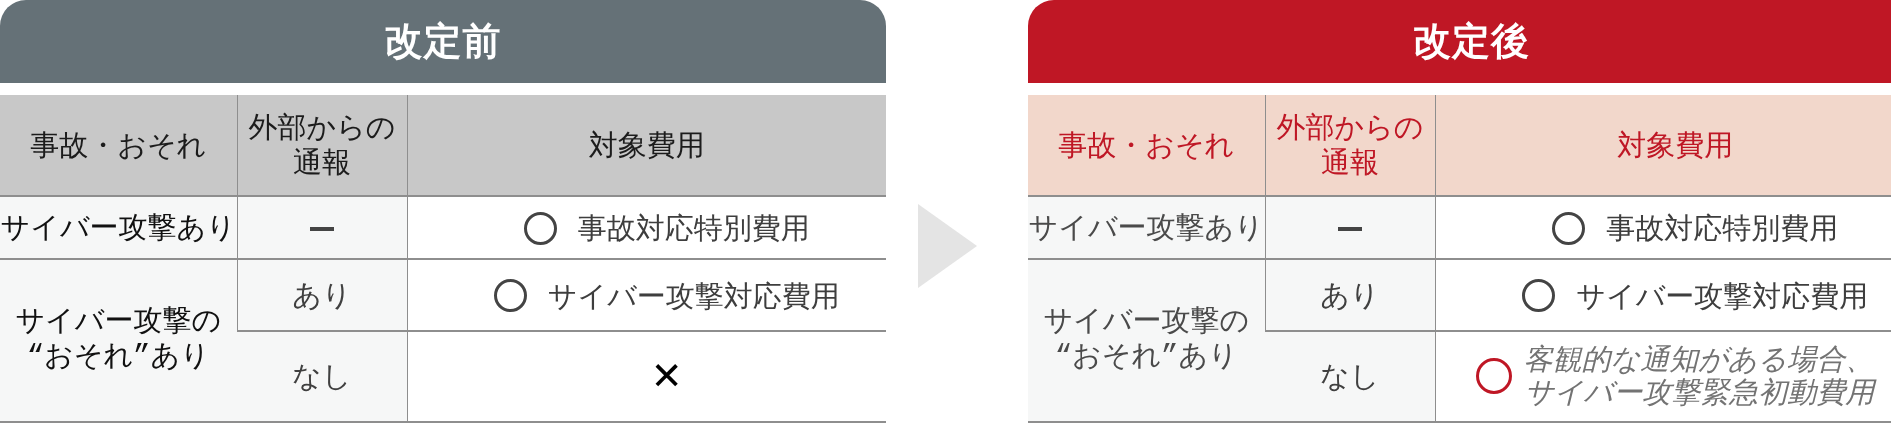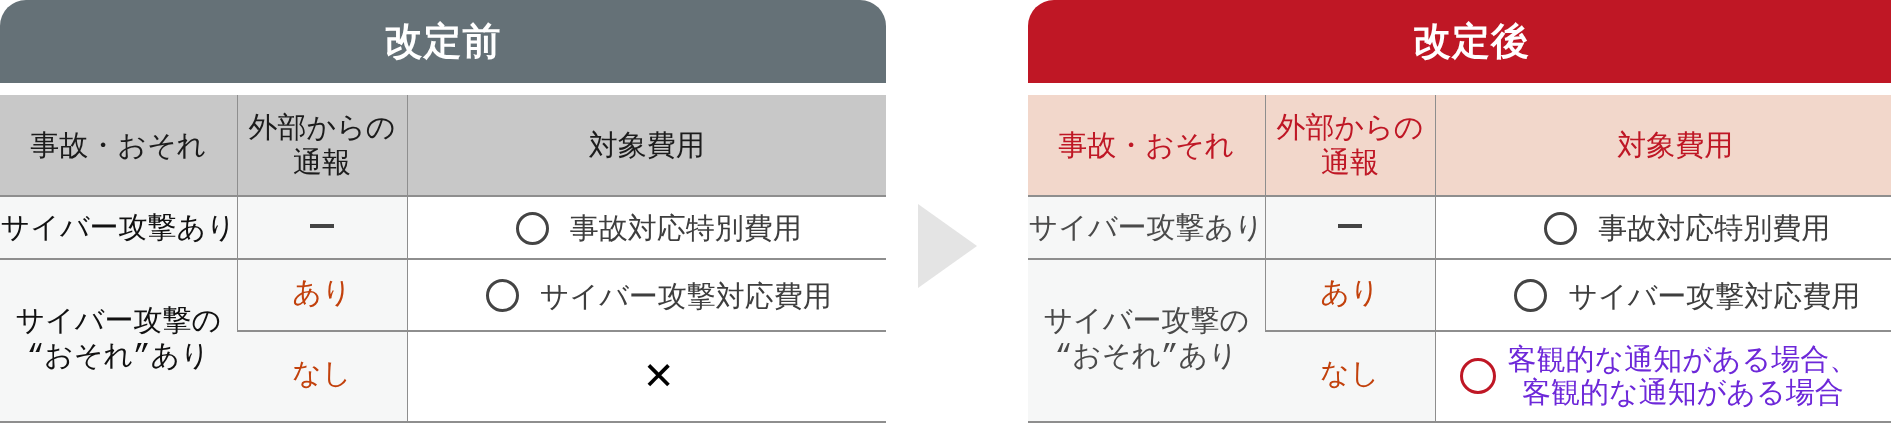--- a/index.html
+++ b/index.html
@@ -33,33 +33,33 @@
     table.cmp th { height: 101px; }
     table.cmp td { height: 63px; }
     table.cmp tr.r3 td { height: 80px; }
     table.cmp tr.r2 td.span { height: 163px; font-family: Liberation Mono, monospace; }
 
     .before th { background: #c8c8c8; color: #1c1c1c; }
     .after th { background: #f2d7cb; color: #bf1725; font-weight: bold; }
 
     .before td.c1 { color: #111111; background: #f6f7f7; }
     .after td.c1 { color: #4a4a4a; background: #f6f7f7; }
-    td.c2 { color: #c2410c; background: #f6f7f7; font-family: Liberation Mono, monospace; }
-    td.c3 { background: #ffffff; text-align: left; padding-left: 24px; color: #3e3e3e; }
+    td.c2 { color: #404040; background: #f6f7f7; }
+    td.c3 { background: #ffffff; text-align: left; padding-left: 40px; color: #3e3e3e; }
 
     .mark { display: inline-block; vertical-align: middle; }
     .circle-mark {
       width: 33px; height: 33px; border-radius: 50%;
       border: 3px solid #444444; margin-right: 12px;
     }
     .circle-mark.red { border-color: #bf1725; width: 36px; height: 36px; }
     .cross-mark { font-size: 38px; font-weight: bold; color: #000000; line-height: 1; }
     .dash-mark { display: inline-block; width: 24px; height: 4px; background: #444444; vertical-align: middle; }
     .cost-text { vertical-align: middle; }
-    .red-text { color: #6d28d9; display: inline-block; vertical-align: middle; text-align: center; line-height: 1.15; }
+    .red-text { color: #737373; display: inline-block; vertical-align: middle; text-align: right; line-height: 1.15; font-style: italic; }
     .red-wrap { display: flex; align-items: center; }
 
     .arrow {
       position: absolute; left: 918px; top: 204px;
       width: 0; height: 0;
       border-top: 42px solid transparent;
       border-bottom: 42px solid transparent;
       border-left: 59px solid #e4e4e4;
     }
   </style>
@@ -158,20 +158,20 @@
         <span class="cost-text">サイバー攻撃対応費用</span>
       </td>
     </tr>
     <tr class="r3">
       <td class="c2">なし</td>
       <td class="c3">
         <div class="red-wrap">
           <span class="mark circle-mark red"></span>
           <span class="red-text">
             <span>客観的な通知がある場合、</span><br>
-            <span>客観的な通知がある場合</span>
+            <span>サイバー攻撃緊急初動費用</span>
           </span>
         </div>
       </td>
     </tr>
   </tbody>
     </table>
 </div>
 
 </body></html>

